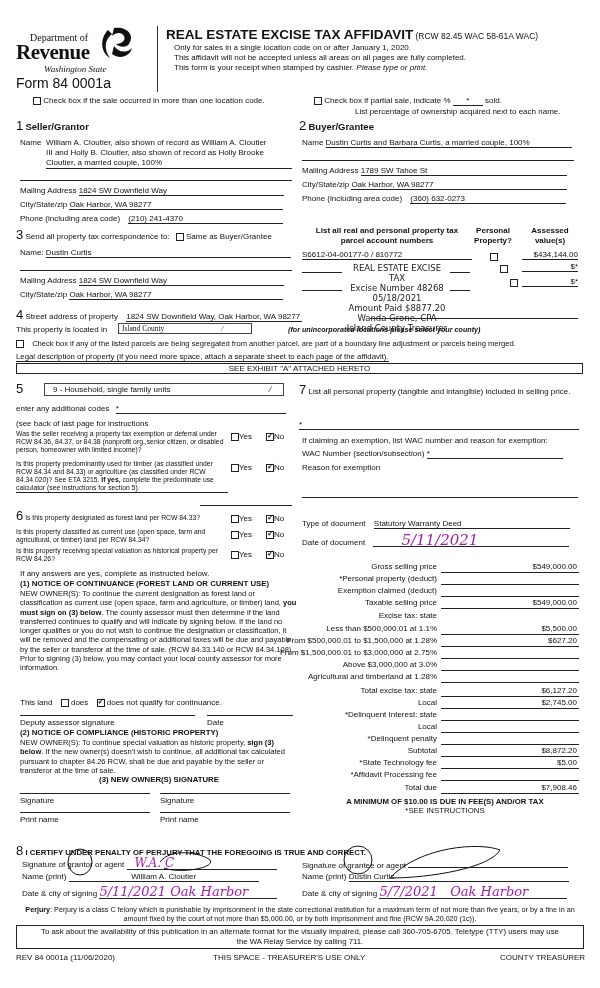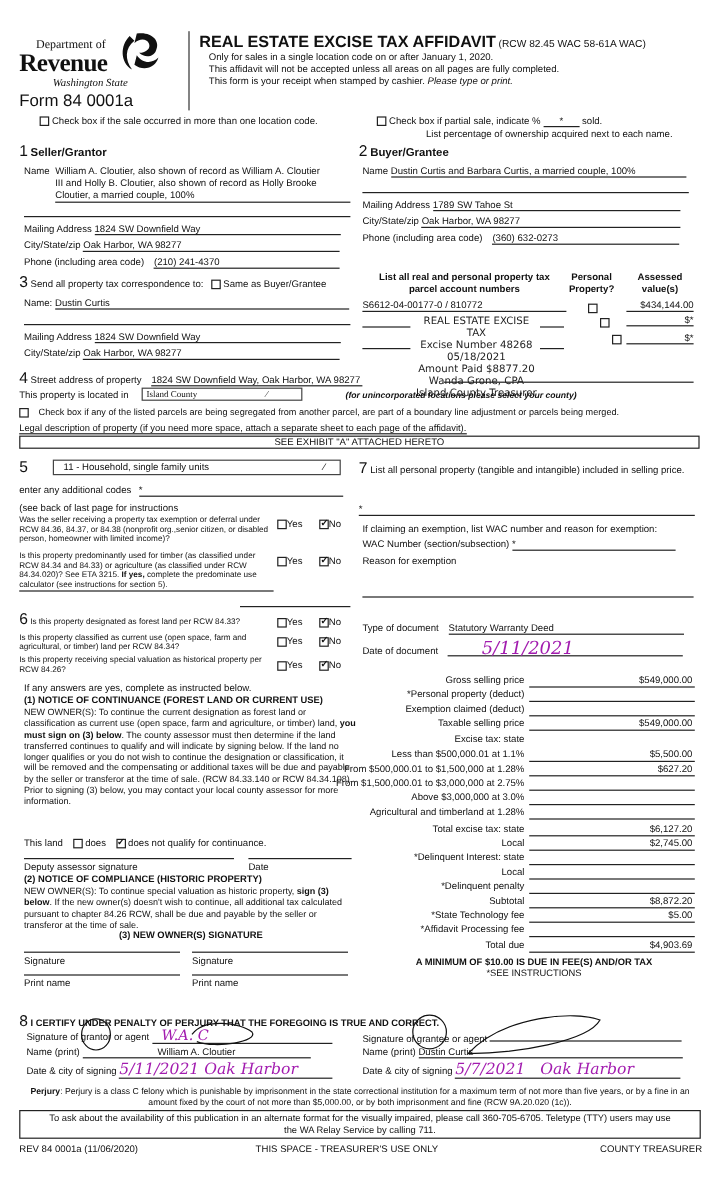--- a/index.html
+++ b/index.html
@@ -182,21 +182,21 @@
 <div class="abs" style="left:16px;top:339px;white-space:nowrap;font-size:7.6px;">
   <span class="cb" style="margin-right:6px;"></span>
   <span>Check box if any of the listed parcels are being segregated from another parcel, are part of a boundary line adjustment or parcels being merged.</span>
 </div>
 <div class="abs" style="left:16px;top:352px;font-size:7.8px;border-bottom:1px solid #222;">Legal description of property (if you need more space, attach a separate sheet to each page of the affidavit).</div>
 <div class="abs center" style="left:16px;top:363px;width:567px;height:11px;border:1px solid #222;line-height:9px;">SEE EXHIBIT "A" ATTACHED HERETO</div>
 
 
 <div class="abs sec-num" style="left:16px;top:381px;">5</div>
 <div class="abs" style="left:44px;top:383px;width:240px;height:13px;border:1px solid #444;padding-left:8px;line-height:11px;">
-  <span>11 - Household, single family units</span>
+  <span>9 - Household, single family units</span>
   <span style="position:absolute;right:12px;top:0;">∕</span>
 </div>
 <div class="abs" style="left:16px;top:404px;">
   <span>enter any additional codes</span>
   <span class="ul" style="display:inline-block;width:170px;margin-left:4px;">*</span>
 </div>
 <div class="abs" style="left:16px;top:419px;">(see back of last page for instructions</div>
 <div class="abs small" style="left:16px;top:430px;width:212px;">Was the seller receiving a property tax exemption or deferral under RCW 84.36, 84.37, or 84.38 (nonprofit org.,senior citizen, or disabled person, homeowner with limited income)?</div>
 <div class="abs" style="left:231px;top:432px;white-space:nowrap;"><span class="cb"></span><span>Yes</span></div>
 <div class="abs" style="left:266px;top:432px;white-space:nowrap;"><span class="cb checked"></span><span>No</span></div>
@@ -345,21 +345,21 @@
     <div class="tbl-row" style="top: 758px;">
       <span class="lbl">*State Technology fee</span>
       <span class="val">$5.00</span>
     </div>
     <div class="tbl-row" style="top: 770px;">
       <span class="lbl">*Affidavit Processing fee</span>
       <span class="val"></span>
     </div>
     <div class="tbl-row" style="top: 783px;">
       <span class="lbl">Total due</span>
-      <span class="val">$4,903.69</span>
+      <span class="val">$7,908.46</span>
     </div>
   </div>
 <div class="abs bold center" style="left:300px;top:797px;width:290px;font-size:7.8px;">A MINIMUM OF $10.00 IS DUE IN FEE(S) AND/OR TAX</div>
 <div class="abs center" style="left:300px;top:806px;width:290px;font-size:7.8px;">*SEE INSTRUCTIONS</div>
 
 
 <div class="abs" style="left:16px;top:843px;white-space:nowrap;">
   <span class="sec-num">8</span>
   <span class="bold" style="font-size:7.8px;">I CERTIFY UNDER PENALTY OF PERJURY THAT THE FOREGOING IS TRUE AND CORRECT.</span>
 </div>

